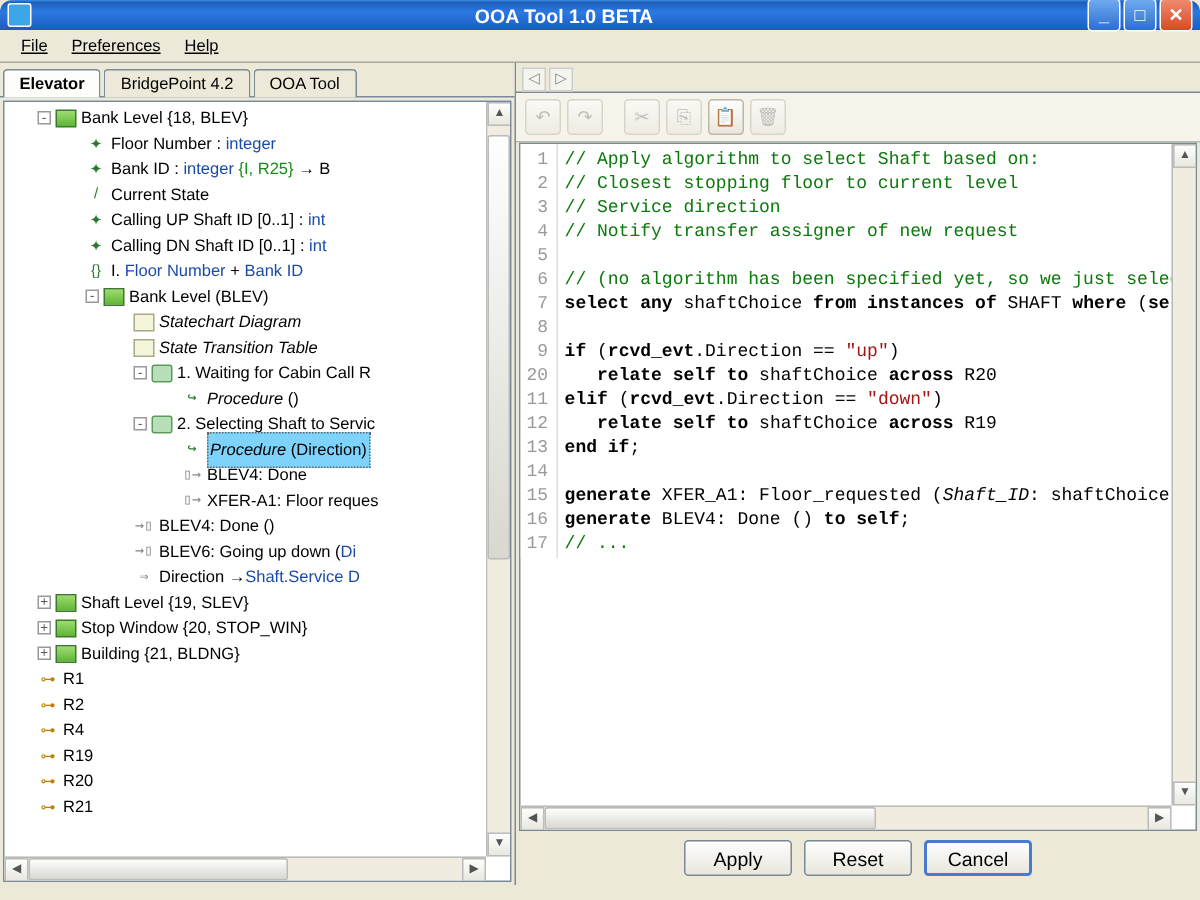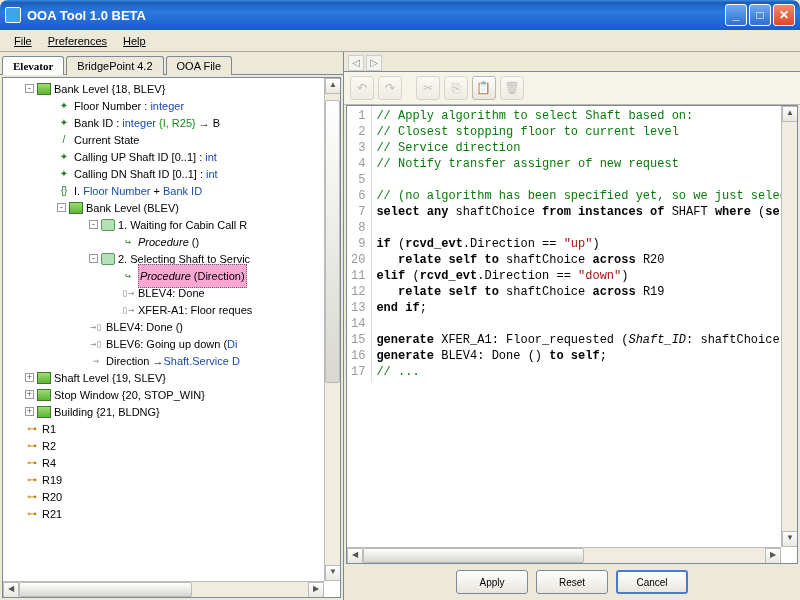--- a/index.html
+++ b/index.html
@@ -1,49 +1,49 @@
 <!DOCTYPE html>
 <html><head>
 <meta charset="utf-8">
 <style>
 * { box-sizing: border-box; margin: 0; padding: 0; }
 body { font-family: Tahoma, Arial, sans-serif; font-size: 11px; background: #ece9d8; overflow: hidden; width: 800px; height: 600px; }
 
-.titlebar { height: 30px; background: linear-gradient(to bottom, #3b8de0 0%, #1d5fb7 8%, #2a79e2 40%, #1b5cc2 100%); display: flex; align-items: center; padding: 0 5px; color: #fff; font-weight: bold; font-size: 13px; border-top-left-radius: 8px; border-top-right-radius: 8px; }
+.titlebar { height: 20px; background: linear-gradient(to bottom, #3b8de0 0%, #1d5fb7 8%, #2a79e2 40%, #1b5cc2 100%); display: flex; align-items: center; padding: 0 5px; color: #fff; font-weight: bold; font-size: 13px; border-top-left-radius: 8px; border-top-right-radius: 8px; text-align: center; }
 .titlebar .appicon { width: 16px; height: 16px; background: #3da6e8; border: 1px solid #fff; border-radius: 2px; margin-right: 6px; }
 .titlebar .title { flex: 1; }
 .winbtns { display: flex; gap: 2px; }
 .winbtn { width: 22px; height: 22px; border: 1px solid #fff; border-radius: 3px; display: flex; align-items: center; justify-content: center; font-size: 12px; font-weight: bold; color: #fff; }
 .winbtn.min, .winbtn.max { background: linear-gradient(to bottom, #6fa9f0, #2d6fcf); }
 .winbtn.close { background: linear-gradient(to bottom, #f08a6f, #d84a25); }
 
 .menubar { height: 22px; background: #ece9d8; display: flex; align-items: center; padding: 0 6px; gap: 0; border-bottom: 1px solid #aca899; text-decoration: underline; }
 .menubar .menuitem { padding: 2px 8px; }
 
 .content { display: flex; height: calc(600px - 30px - 22px); }
 .leftpane { width: 344px; border-right: 1px solid #7a8a99; display: flex; flex-direction: column; background: #ece9d8; }
 .rightpane { flex: 1; display: flex; flex-direction: column; background: #ece9d8; }
 
 .tabs { display: flex; border-bottom: 1px solid #7a8a99; background: #ece9d8; padding-top: 3px; padding-left: 2px; }
 .tab { padding: 3px 10px; border: 1px solid #7a8a99; border-bottom: none; margin-right: 2px; background: #ece9d8; border-top-left-radius: 3px; border-top-right-radius: 3px; position: relative; top: 1px; }
-.tab.active { background: #fdfdfb; font-weight: bold; font-family: Liberation Serif, serif; }
+.tab.active { background: #fdfdfb; font-weight: bold; }
 .tabs.sub .tab { font-size: 11px; font-weight: normal; }
 .tabs.sub .tab.active { font-weight: normal; }
 
 .tree-container { flex: 1; background: #fff; overflow: hidden; position: relative; border: 1px solid #7a8a99; margin: 2px; }
 .tree { position: absolute; top: 0; left: 0; width: calc(100% - 16px); height: calc(100% - 16px); overflow: hidden; white-space: nowrap; padding: 2px; }
 .tree-row { display: flex; align-items: center; height: 17px; }
 .tree-row .toggle { width: 9px; height: 9px; border: 1px solid #999; text-align: center; font-size: 9px; line-height: 7px; margin-right: 3px; background:#fff; color:#555;}
 .tree-row .icon { width: 14px; height: 12px; margin-right: 3px; display:inline-block; flex-shrink:0;}
 .tree-row .indent { display: inline-block; flex-shrink: 0; }
 .tree-row .label { white-space: nowrap; }
 .tree-row .label .type { color: #1a4aa8; }
 .tree-row .label .ref { color: #1a8a1a; }
 .tree-row .label em { font-style: italic; }
-.tree-row.selected .label { background: #f9a8d4; border: 1px dotted #666; padding: 5px 1px;}
+.tree-row.selected .label { background: #7dd3fc; border: 1px dotted #666; padding: 5px 1px;}
 
 .icon-pkg { background: linear-gradient(to bottom,#9edc70,#5fb536); border:1px solid #3a7a2a;}
 .icon-attr { background:#fff; }
 .icon-state { background:#b8e0b8; border:1px solid #5a9a5a; border-radius:2px;}
 .icon-diag { background:#f5f5dc; border:1px solid #aa8;}
 .icon-proc { font-family: monospace; }
 .icon-evt { font-family: monospace; color:#888;}
 .icon-rel { color:#aa7a00;}
 
 .hscroll { position: absolute; bottom: 0; left: 0; right: 16px; height: 16px; background: #ece9d8; border-top: 1px solid #bbb; display:flex;}
@@ -68,21 +68,21 @@
 .gutter { background: #fff; color: #999; text-align: right; padding: 2px 6px 2px 4px; border-right: 1px solid #ddd; user-select:none;}
 .gutter div { height: 16px; line-height: 16px; }
 .codebody { padding: 2px 4px; white-space: pre; }
 .codebody div { height: 16px; line-height: 16px; }
 .c-comment { color: #0a7a0a; }
 .c-kwb { color: #000; font-weight: bold; }
 .c-str { color: #a31515; }
 .c-em { font-style: italic; }
 
 .buttons { display: flex; justify-content: center; gap: 8px; padding: 6px; }
-.btn { min-width: 72px; height: 24px; border: 1px solid #7a8a99; background: linear-gradient(#fefefe,#e8e6dc); border-radius: 3px; font-size: 10px;}
+.btn { min-width: 72px; height: 24px; border: 1px solid #7a8a99; background: linear-gradient(#fefefe,#e8e6dc); border-radius: 3px; font-size: 13px;}
 .btn.default { border: 2px solid #4a7acb; }
 </style>
 </head>
 <body>
 
 <div class="titlebar">
   <div class="appicon"></div>
   <div class="title">OOA Tool 1.0 BETA</div>
   <div class="winbtns">
     <div class="winbtn min">_</div>
@@ -95,21 +95,21 @@
   <div class="menuitem">File</div>
   <div class="menuitem">Preferences</div>
   <div class="menuitem">Help</div>
 </div>
 
 <div class="content">
   <div class="leftpane">
     <div class="tabs" id="ptabs">
         <div class="tab active">Elevator</div>
         <div class="tab">BridgePoint 4.2</div>
-        <div class="tab">OOA File</div>
+        <div class="tab">OOA Tool</div>
       </div>
     <div class="tree-container">
       <div class="tree" id="tree">
           <div class="tree-row">
             <span class="indent" style="width: 20px;"></span>
             <span class="toggle">-</span>
             <span class="icon icon-pkg"></span>
             <span class="label">Bank Level {18, BLEV}</span>
           </div>
           <div class="tree-row">
@@ -140,20 +140,30 @@
           <div class="tree-row">
             <span class="indent" style="width: 52px;"></span>
             <span class="icon icon-attr" style="background: none; border: none; text-align: center; font-size: 10px; color: rgb(42, 122, 42);">{}</span>
             <span class="label">I. <span class="type">Floor Number</span> + <span class="type">Bank ID</span></span>
           </div>
           <div class="tree-row">
             <span class="indent" style="width: 52px;"></span>
             <span class="toggle">-</span>
             <span class="icon icon-pkg"></span>
             <span class="label">Bank Level (BLEV)</span>
+          </div>
+          <div class="tree-row">
+            <span class="indent" style="width: 84px;"></span>
+            <span class="icon icon-diag"></span>
+            <span class="label"><em>Statechart Diagram</em></span>
+          </div>
+          <div class="tree-row">
+            <span class="indent" style="width: 84px;"></span>
+            <span class="icon icon-diag"></span>
+            <span class="label"><em>State Transition Table</em></span>
           </div>
           <div class="tree-row">
             <span class="indent" style="width: 84px;"></span>
             <span class="toggle">-</span>
             <span class="icon icon-state"></span>
             <span class="label">1. Waiting for Cabin Call R</span>
           </div>
           <div class="tree-row">
             <span class="indent" style="width: 116px;"></span>
             <span class="icon icon-proc" style="background: none; border: none; text-align: center; font-size: 10px; color: rgb(42, 122, 42);">↪</span>

